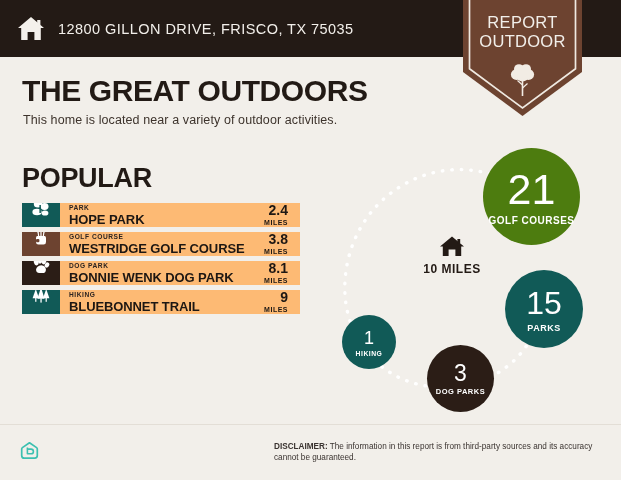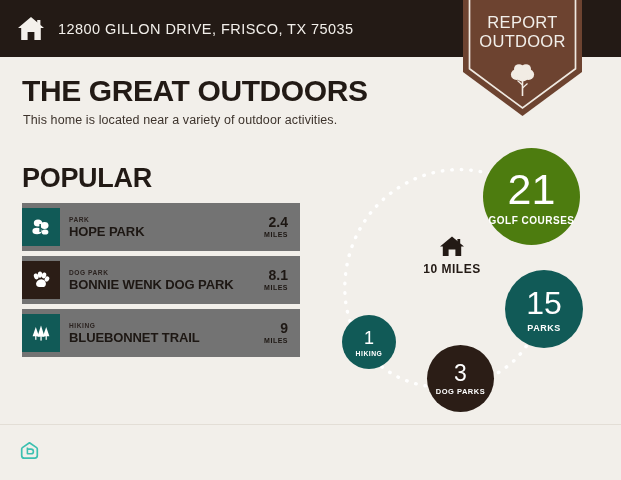--- a/index.html
+++ b/index.html
@@ -76,25 +76,25 @@
     color:#221a15;
   }
 
   
   .poi-list {
     position:absolute; left:22px; top:203px;
     width:278px;
   }
   .poi-row {
     position:relative;
-    height:48px;
+    height:24px;
     margin-bottom:5px;
-    background:#737373;
+    background:#fdba74;
     display:flex;
-    align-items:center;
+    align-items:flex-end;
     overflow:hidden;
   }
   .poi-icon {
     width:38px; height:38px;
     flex:0 0 38px;
     display:flex; align-items:center; justify-content:center;
   }
   .poi-text {
     flex:1 1 auto;
     padding-left:9px;
@@ -276,20 +276,40 @@
       <div class="poi-text">
         <div class="poi-cat">PARK</div>
         <div class="poi-name">HOPE PARK</div>
       </div>
       <div class="poi-dist">
         <div class="poi-dist-num">2.4</div>
         <div class="poi-dist-unit">MILES</div>
       </div>
     </div>
 
+    <div class="poi-row">
+      <div class="poi-icon" style="background:#6d4330">
+        <svg width="24" height="24" viewBox="0 0 24 24">
+          <path d="M9 6.5 L9.8 12 M12 5.2 L12 11.5 M15 6.5 L14.2 12" stroke="#ffffff" stroke-width="1.2" fill="none"></path>
+          <circle cx="8.8" cy="5.8" r="1.5" fill="#ffffff"></circle>
+          <circle cx="12" cy="4.6" r="1.5" fill="#ffffff"></circle>
+          <circle cx="15.2" cy="5.8" r="1.5" fill="#ffffff"></circle>
+          <path d="M8.4 11 L15.6 11 Q17 11 17 13 L17 17 Q17 19.5 14.6 19.5 L9.4 19.5 Q7 19.5 7 17 L7 13 Q7 11 8.4 11 Z" fill="#ffffff"></path>
+          <rect x="7" y="14" width="3.4" height="3.2" rx="1" fill="#6d4330"></rect>
+        </svg>
+      </div>
+      <div class="poi-text">
+        <div class="poi-cat">GOLF COURSE</div>
+        <div class="poi-name">WESTRIDGE GOLF COURSE</div>
+      </div>
+      <div class="poi-dist">
+        <div class="poi-dist-num">3.8</div>
+        <div class="poi-dist-unit">MILES</div>
+      </div>
+    </div>
 
     <div class="poi-row">
       <div class="poi-icon" style="background:#2b1d16">
         <svg width="24" height="24" viewBox="0 0 24 24">
           <ellipse cx="7.2" cy="8.4" rx="2.3" ry="3" fill="#ffffff" transform="rotate(-18 7.2 8.4)"></ellipse>
           <ellipse cx="11" cy="6.6" rx="2.2" ry="3.1" fill="#ffffff"></ellipse>
           <ellipse cx="15" cy="7.4" rx="2.2" ry="3" fill="#ffffff" transform="rotate(16 15 7.4)"></ellipse>
           <ellipse cx="18" cy="11" rx="2.1" ry="2.7" fill="#ffffff" transform="rotate(34 18 11)"></ellipse>
           <path d="M12.3 11.2 Q16.6 11.8 16.9 15.4 Q17.1 19 13.2 19.1 Q11.8 19.1 10.4 19.1 Q6.9 19 7.1 15.6 Q7.4 11.9 12.3 11.2 Z" fill="#ffffff"></path>
         </svg>
@@ -369,14 +389,17 @@
 
   <div class="footer-logo">
     <div class="footer-logo-mark">
       <svg width="19" height="19" viewBox="0 0 19 19">
         <path d="M9.5 1.8 L16.6 6.6 Q17.3 7.1 17.3 8 L17.3 14.6 Q17.3 17.2 14.8 17.2 L4.2 17.2 Q1.7 17.2 1.7 14.6 L1.7 8 Q1.7 7.1 2.4 6.6 Z" fill="none" stroke="#3cc0b0" stroke-width="1.7" stroke-linejoin="round"></path>
         <path d="M7.4 6.6 L7.4 12.8 L11 12.8 Q13.4 12.8 13.4 10.4 Q13.4 8.1 11 8.1 L7.4 8.1" fill="none" stroke="#3cc0b0" stroke-width="1.6" stroke-linejoin="round"></path>
       </svg>
     </div>
   </div>
 
+  <div class="disclaimer">
+    <b>DISCLAIMER:</b><span> The information in this report is from third-party sources and its accuracy cannot be guaranteed.</span>
+  </div>
 
 </div>
 
 </body></html>

